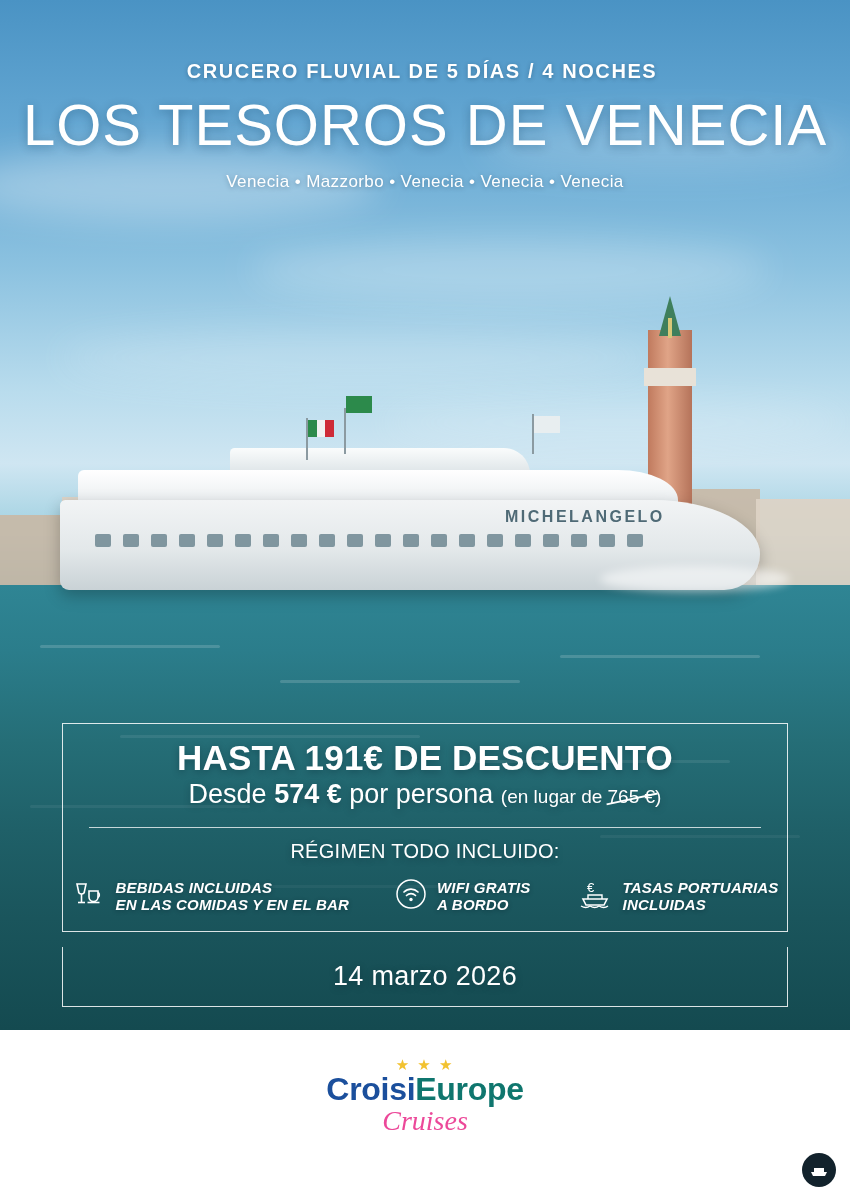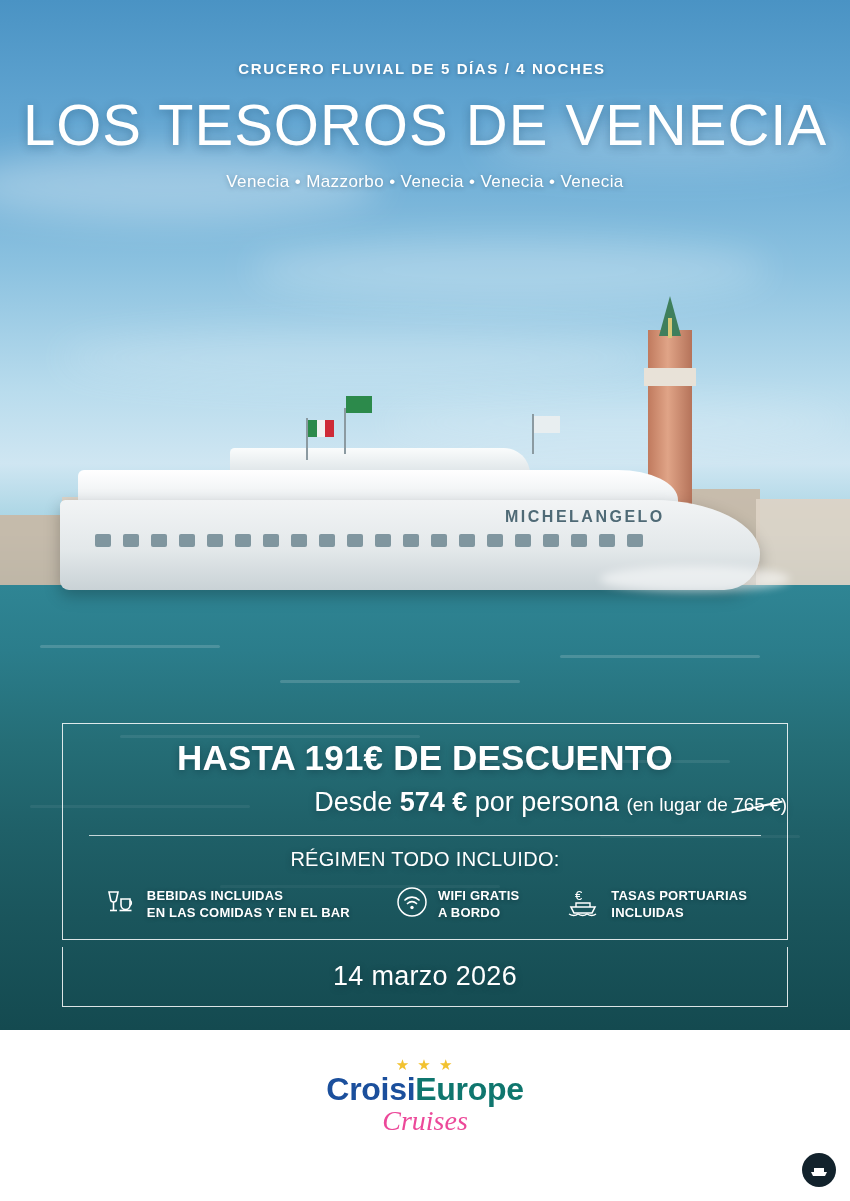--- a/index.html
+++ b/index.html
@@ -183,21 +183,21 @@
     background: #8b9aa1;
   }
 
   
   .kicker {
     position: absolute;
     top: 60px; left: 0;
     width: 844px;
     text-align: center;
     color: #ffffff;
-    font-size: 15px;
+    font-size: 20px;
     font-weight: bold;
     letter-spacing: 1.6px;
     text-shadow: 0 1px 4px rgba(0,40,70,.35);
   }
   .title {
     position: absolute;
     top: 92px; left: 0;
     width: 850px;
     text-align: center;
     color: #ffffff;
@@ -232,22 +232,22 @@
   }
   .offer-l1, .offer-l2 {
     text-align: center;
     font-size: 35px;
     line-height: 40px;
     font-weight: 600;
     letter-spacing: .2px;
     text-shadow: 0 2px 7px rgba(0,30,40,.35);
   }
   .offer-price {
-    text-align: right;
-    margin-top: 8px;
+    text-align: center;
+    margin-top: 0;
     font-size: 27px;
     line-height: 32px;
     font-weight: 400;
     text-shadow: 0 2px 7px rgba(0,30,40,.35);
   }
   .offer-price b { font-weight: 700; }
   .offer-price .old {
     font-size: 19px;
     position: relative;
     white-space: nowrap;
@@ -285,25 +285,26 @@
     gap: 46px;
     margin-top: 14px;
     padding-bottom: 16px;
   }
   .perk {
     display: flex;
     align-items: center;
     gap: 10px;
   }
   .perk-text {
-    font-size: 13px;
+    font-size: 15px;
     line-height: 17px;
     font-weight: 600;
     letter-spacing: .2px;
     text-shadow: 0 1px 4px rgba(0,30,40,.4);
+    font-style: italic;
   }
   .perk-icon { flex: 0 0 auto; }
 
   .date-box {
     position: absolute;
     left: 62px;
     top: 947px;
     width: 726px;
     height: 60px;
     border: 1px solid rgba(255,255,255,.85);

